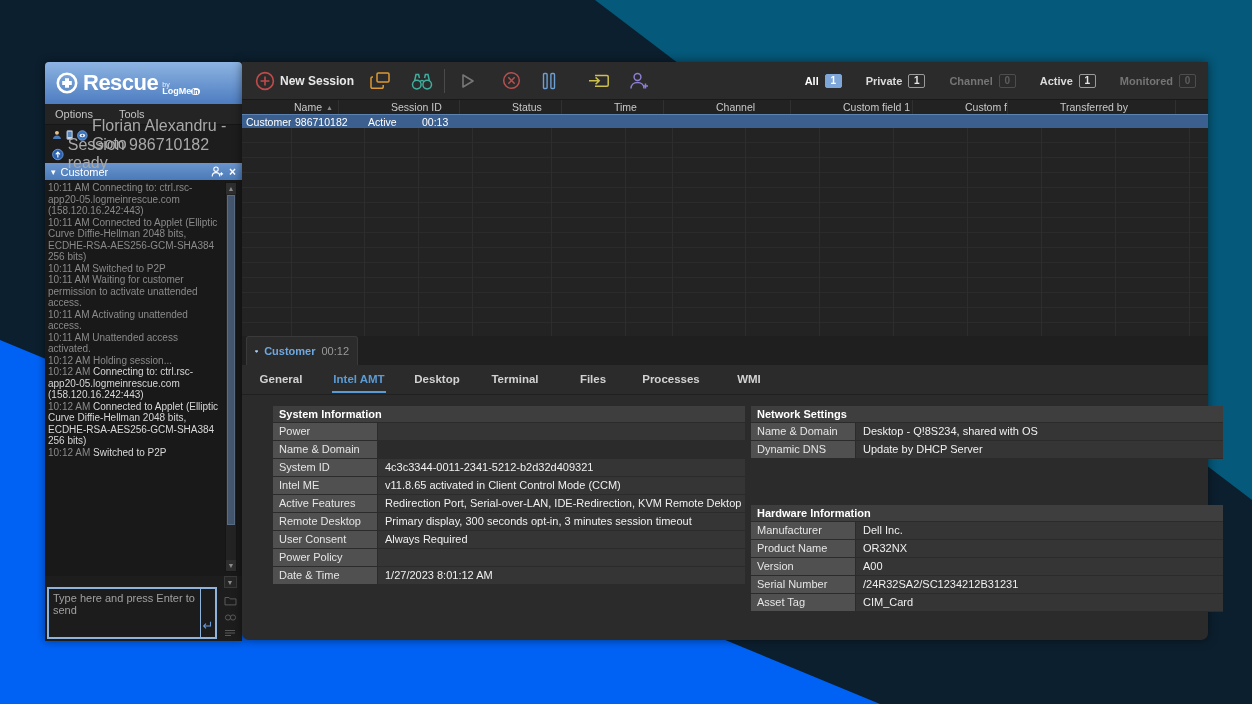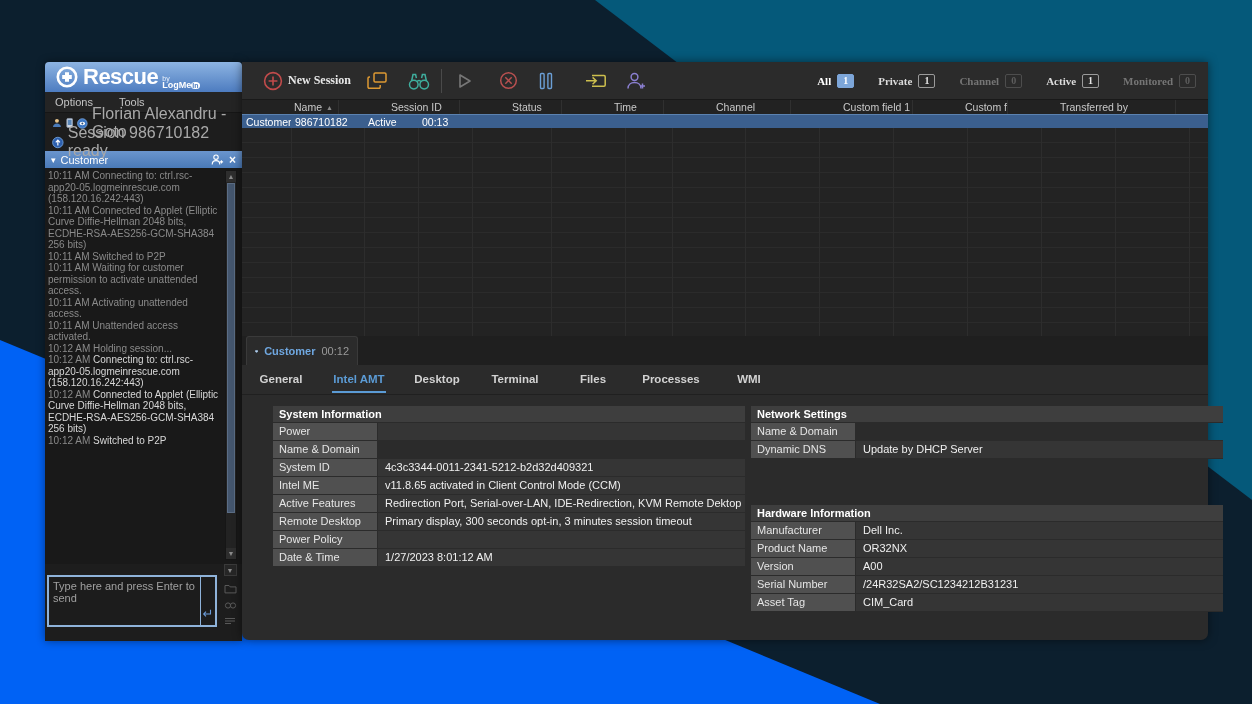--- a/index.html
+++ b/index.html
@@ -8,21 +8,21 @@
 
   
   .bg-teal { position:absolute; left:0; top:0; width:1252px; height:704px;
     background:#05597a; clip-path:polygon(595px 0, 1252px 0, 1252px 500px); }
   .bg-blue { position:absolute; left:0; top:0; width:1252px; height:704px;
     background:#0062f5; clip-path:polygon(0 340px, 880px 704px, 0 704px); }
 
   
   .sidebar { position:absolute; left:45px; top:62px; width:197px; height:579px;
     background:#1d1d1d; border-radius:4px 4px 0 0; box-shadow:0 0 8px rgba(0,0,0,.45); }
-  .sb-header { height:30px; background:linear-gradient(#8db4e2,#4d7cc0);
+  .sb-header { height:42px; background:linear-gradient(#8db4e2,#4d7cc0);
     border-radius:4px 4px 0 0; display:flex; align-items:center; padding:0 10px; }
   .logo-plus { width:24px; height:24px; margin-right:4px; flex:0 0 auto; }
   .logo-brand { color:#fff; font-size:22px; font-weight:bold; letter-spacing:-.5px; }
   .logo-by { color:#eaf2fb; font-size:7px; line-height:7px; margin-left:4px; margin-top:10px; }
   .logo-lmi { color:#fff; font-size:9px; font-weight:bold; }
   .in-circle { background:#fff; color:#4d7cc0; border-radius:50%; font-size:7px; padding:0 1px; }
 
   .sb-menu { height:21px; display:flex; align-items:center; gap:26px; padding:0 10px;
     background:#242424; border-bottom:1px solid #161616; color:#c3c3c3; font-size:11px; }
   .sb-menu span { cursor:default; }
@@ -62,21 +62,21 @@
   .side-strip { position:absolute; right:5px; top:0; width:14px; display:flex; flex-direction:column;
     align-items:center; gap:7px; }
   .scrolldn-box { width:13px; height:12px; border:1px solid #3a3a3a; background:#262626; color:#8a8a8a;
     font-size:7px; display:flex; align-items:center; justify-content:center; cursor:pointer; }
   .strip-ic { opacity:.65; cursor:pointer; }
 
   
   .win { position:absolute; left:242px; top:62px; width:966px; height:578px;
     background:#2b2b2b; border-radius:0 0 7px 7px; box-shadow:0 0 10px rgba(0,0,0,.5); }
 
-  .toolbar { height:38px; display:flex; align-items:center; padding:0 8px 0 20px; border-bottom:1px solid #191919;font-family:Liberation Serif, serif; }
+  .toolbar { height:38px; display:flex; align-items:center; padding:0 8px 0 12px; border-bottom:1px solid #191919; }
   .tb-btn { display:flex; align-items:center; gap:4px; cursor:pointer; }
   .tb-label { color:#e8e8e8; font-size:12px; font-weight:bold; margin-right:14px; }
   .tb-ic { width:24px; height:24px; display:flex; align-items:center; justify-content:center; cursor:pointer; }
   .tb-sep { width:1px; height:24px; background:#4a4a4a; margin:0 10px; }
 
   .filters { margin-left:auto; display:flex; align-items:center; gap:24px; padding-right:4px; }
   .filter { display:flex; align-items:center; gap:6px; font-size:11px; font-weight:bold; cursor:pointer; }
   .filter .lb { color:#dcdcdc; }
   .filter .bd { min-width:17px; height:14px; padding:0 3px; display:flex; align-items:center; justify-content:center;
     font-size:10px; border:1px solid #9a9a9a; color:#e5e5e5; border-radius:2px; }
@@ -392,36 +392,41 @@
             </div>
             <div class="irow">
               <div class="il">Active Features</div>
               <div class="iv">Redirection Port, Serial-over-LAN, IDE-Redirection, KVM Remote Dektop</div>
             </div>
             <div class="irow">
               <div class="il">Remote Desktop</div>
               <div class="iv">Primary display, 300 seconds opt-in, 3 minutes session timeout</div>
             </div>
             <div class="irow">
+              <div class="il">User Consent</div>
+              <div class="iv">Always Required</div>
+            </div>
+            <div class="irow">
               <div class="il">Power Policy</div>
               <div class="iv"></div>
             </div>
             <div class="irow">
               <div class="il">Date &amp; Time</div>
               <div class="iv">1/27/2023 8:01:12 AM</div>
             </div>
           </div>
       </div>
     </div>
     <div class="col right">
       <div class="itable">
         <div class="ihead">Network Settings</div>
         <div>
             <div class="irow">
               <div class="il">Name &amp; Domain</div>
+              <div class="iv">Desktop - Q!8S234, shared with OS</div>
             </div>
             <div class="irow">
               <div class="il">Dynamic DNS</div>
               <div class="iv">Update by DHCP Server</div>
             </div>
           </div>
       </div>
       <div class="itable hw">
         <div class="ihead">Hardware Information</div>
         <div>

